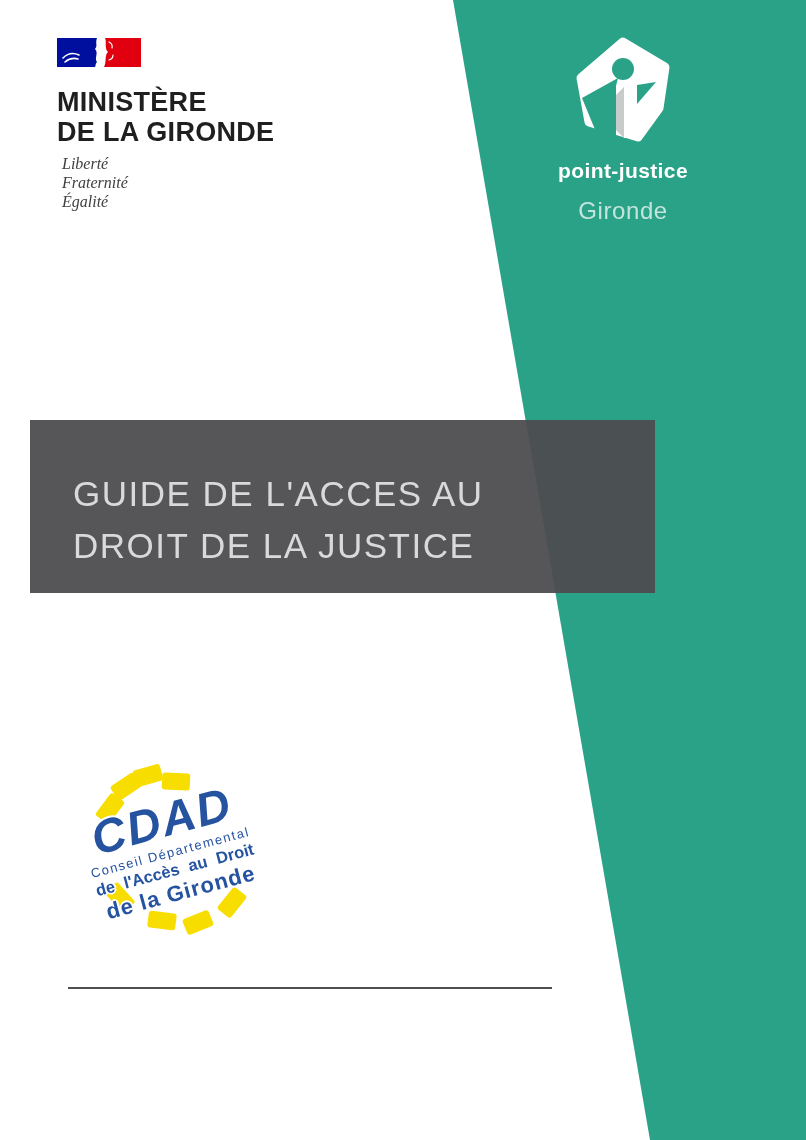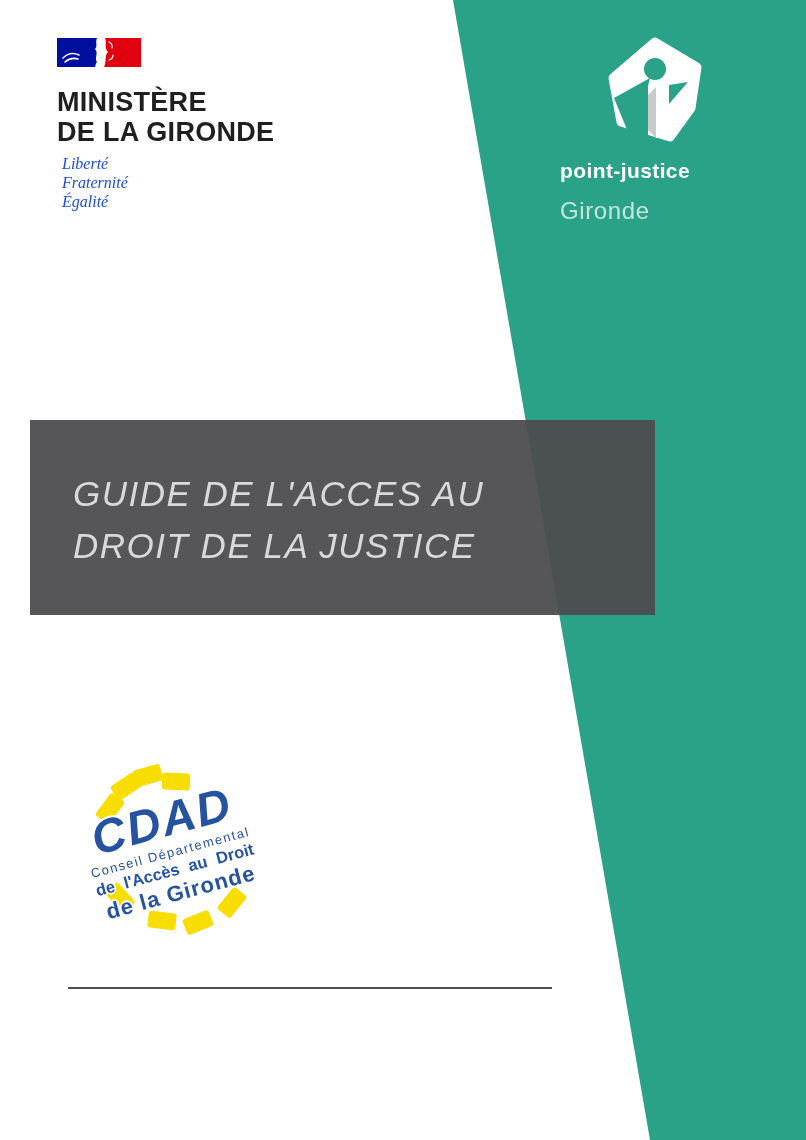--- a/index.html
+++ b/index.html
@@ -19,34 +19,33 @@
   
   .ministry{position:absolute; left:57px; top:38px; width:230px; color:var(--ink,#1f1f1f);}
   .ministry .flag{display:block; width:84px; height:29px;}
   .ministry .name{
     margin-top:20px; font-size:27px; line-height:30px; font-weight:700;
     letter-spacing:.3px; color:var(--ink,#1f1f1f);
   }
   .ministry .motto{
     margin-top:7px; margin-left:5px;
     font-family:"Liberation Serif", serif; font-style:italic;
-    font-size:16px; line-height:19px; color:#1d4ed8;
+    font-size:16px; line-height:19px; color:#404040;
   }
 
   
-  .pj{position:absolute; left:560px; top:36px; width:190px; text-align:left;}
+  .pj{position:absolute; left:528px; top:36px; width:190px; text-align:center;}
   .pj svg{display:block; margin:0 auto;}
   .pj .pj-name{margin-top:8px; font-size:21px; font-weight:700; color:#fff; letter-spacing:.4px;}
   .pj .pj-region{margin-top:14px; font-size:24px; font-weight:400; color:rgba(255,255,255,.72); letter-spacing:.6px;}
 
   
   .banner{
-    position:absolute; left:30px; top:420px; width:625px; height:195px;
+    position:absolute; left:30px; top:420px; width:625px; height:173px;
     background:rgba(77,77,80,.95);
-    font-style:italic;
   }
   .banner h1{
     margin:0; position:absolute; left:43px; top:48px;
     font-size:35px; line-height:52px; font-weight:300;
     letter-spacing:1.5px; color:#d9d9d9; white-space:nowrap;
   }
 
   
   .cdad{position:absolute; left:55px; top:755px; width:230px; height:215px;}
   .cdad .dash{

